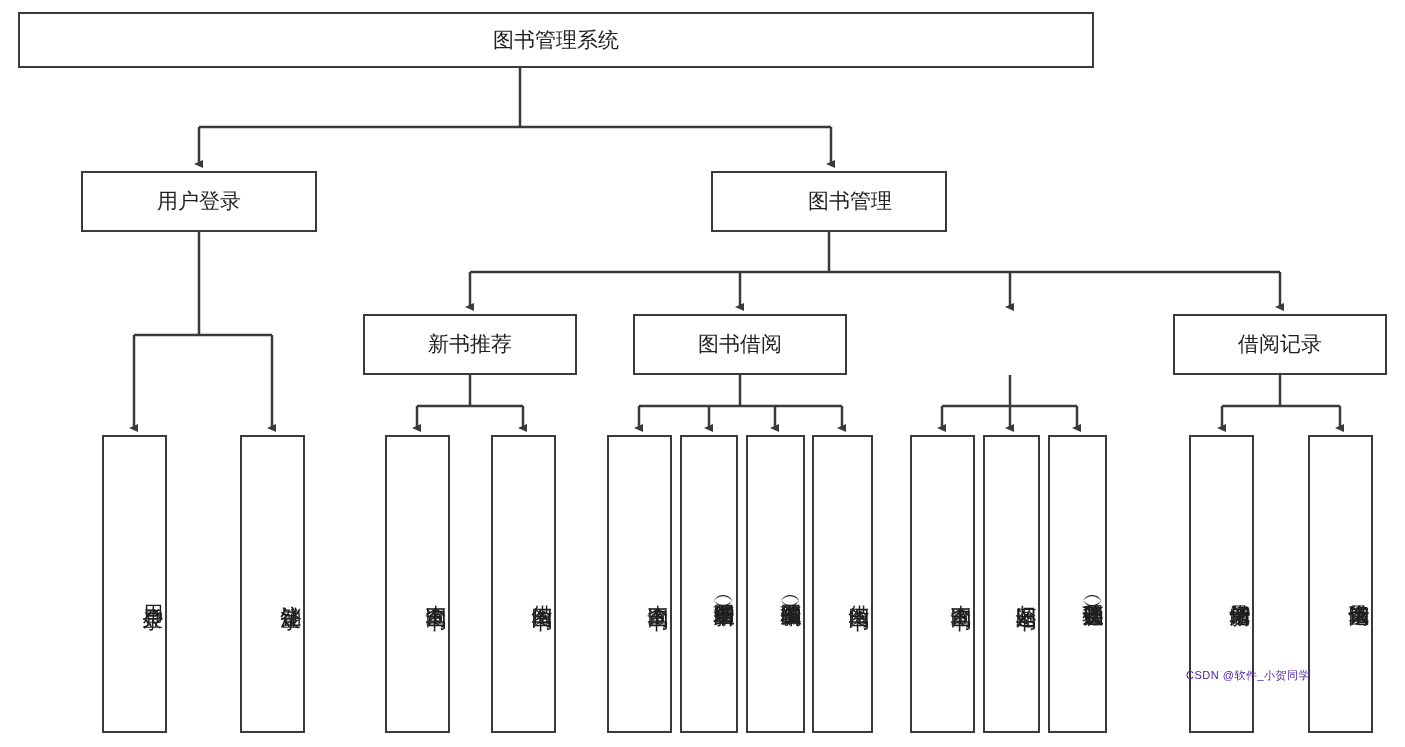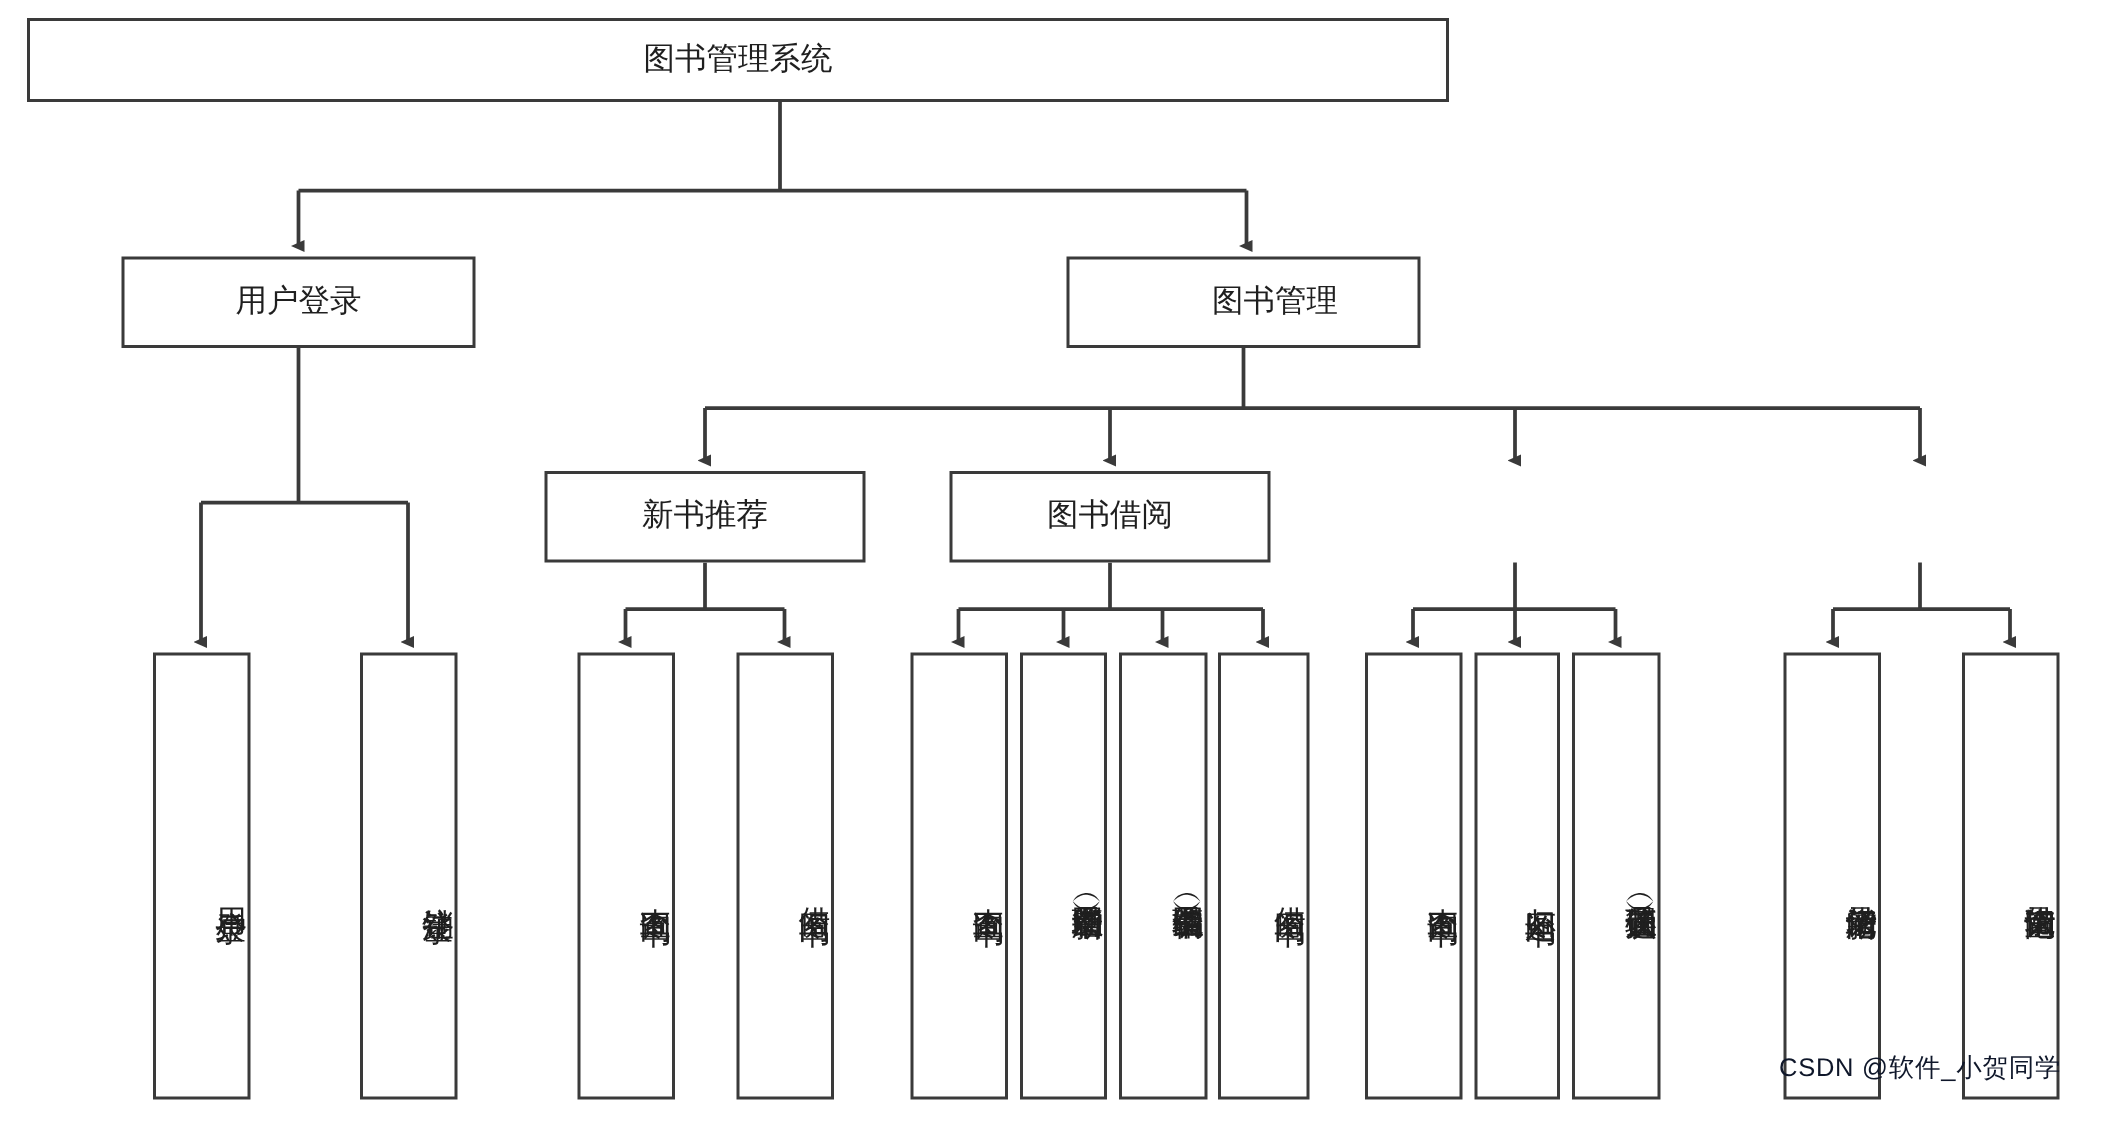--- a/index.html
+++ b/index.html
@@ -48,23 +48,23 @@
     padding-top: 16px;
     letter-spacing: 2px;
   }
   .node.v.tall {
     padding-top: 8px;
     letter-spacing: 0px;
   }
   .watermark {
     position: absolute;
     left: 1186px;
-    top: 700px;
-    font-size: 17px;
-    color: #0f172a;
+    top: 668px;
+    font-size: 11px;
+    color: #4c1d95;
     white-space: nowrap;
     letter-spacing: 0.5px;
   }
 </style>
 </head>
 <body>
 
 <div id="canvas">
 
   <svg id="edges" viewBox="0 0 1405 747">
@@ -110,27 +110,28 @@
       <path d="M1010,406 L1010,428" marker-end="url(#arrow)"></path>
       <path d="M1077,406 L1077,428" marker-end="url(#arrow)"></path>
 
       <path d="M1280,375 L1280,406"></path>
       <path d="M1222,406 L1340,406"></path>
       <path d="M1222,406 L1222,428" marker-end="url(#arrow)"></path>
       <path d="M1340,406 L1340,428" marker-end="url(#arrow)"></path>
     </g>
   </svg>
 
-  <div class="node h" style="left:18px; top:12px; width:948px; height:56px;">图书管理系统</div>
+  <div class="node h" style="left:18px; top:12px; width:1076px; height:56px;">图书管理系统</div>
 
   <div class="node h" style="left:81px; top:171px; width:236px; height:61px;">用户登录</div>
   <div class="node h" style="left:711px; top:171px; width:236px; height:61px;padding-left:42px;">图书管理</div>
 
   <div class="node h" style="left:363px; top:314px; width:214px; height:61px;">新书推荐</div>
   <div class="node h" style="left:633px; top:314px; width:214px; height:61px;">图书借阅</div>
+  <div class="node h" style="left:1173px; top:314px; width:214px; height:61px;">借阅记录</div>
 
   <div class="node v" style="left:102px; top:435px; width:65px; height:298px;">用户登录</div>
   <div class="node v" style="left:240px; top:435px; width:65px; height:298px;">注销登录</div>
 
   <div class="node v" style="left:385px; top:435px; width:65px; height:298px;">查询图书</div>
   <div class="node v" style="left:491px; top:435px; width:65px; height:298px;">借阅图书</div>
 
   <div class="node v" style="left:607px; top:435px; width:65px; height:298px;">查询图书</div>
   <div class="node v tall" style="left:680px; top:435px; width:58px; height:298px;">新增图书（管理员）</div>
   <div class="node v tall" style="left:746px; top:435px; width:59px; height:298px;">编辑图书（管理员）</div>

